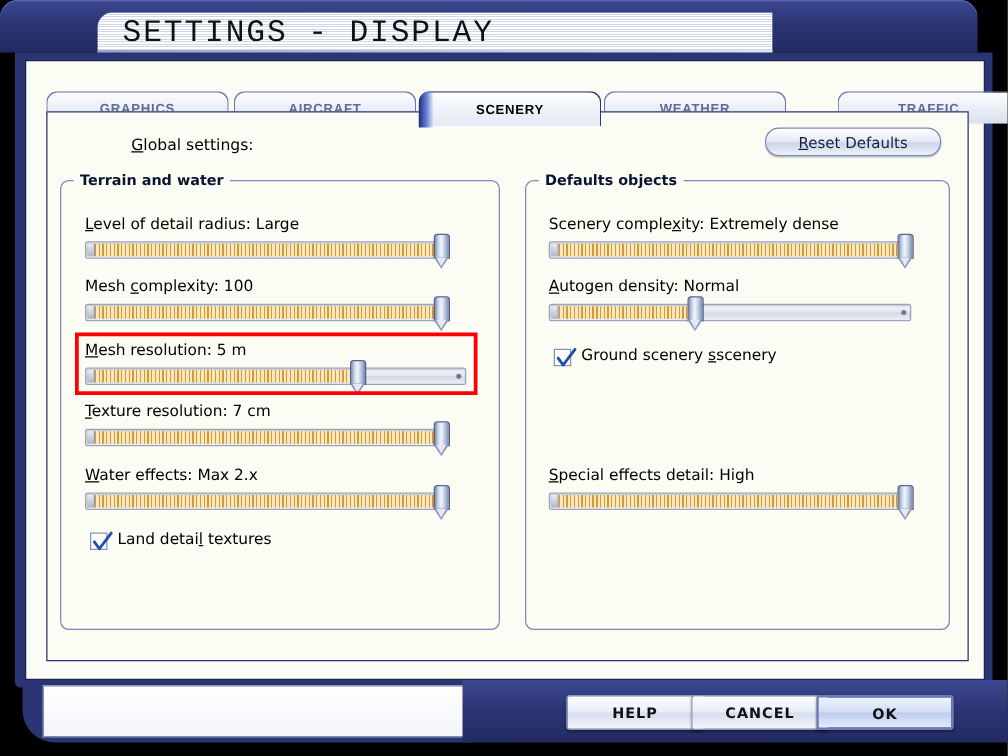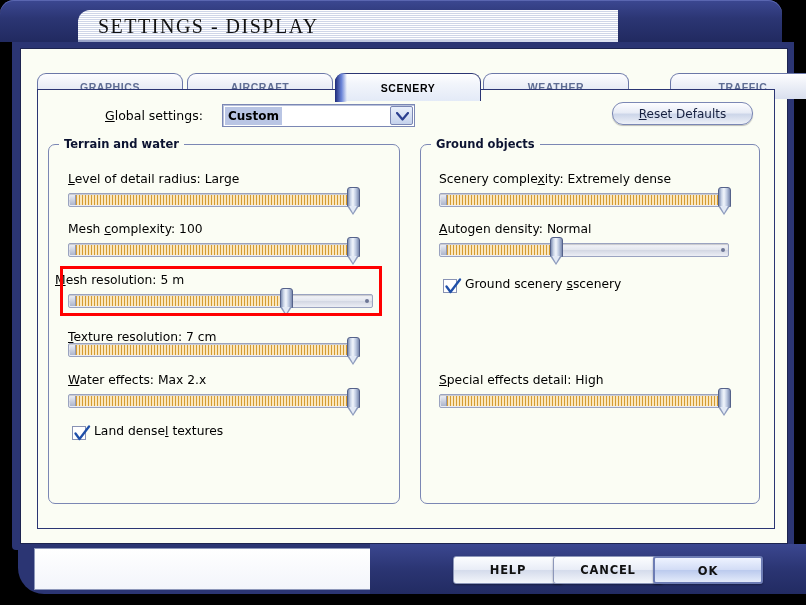--- a/index.html
+++ b/index.html
@@ -25,22 +25,22 @@
       linear-gradient(90deg,#e9edf6 0%,#f4f6fb 60%,#c9d1e6 100%);
     border-radius:12px 0 0 0;
     overflow:hidden;
   }
   #title-plate:after{
     content:"";position:absolute;left:0;right:0;bottom:0;height:3px;
     background:linear-gradient(90deg,#9aa4c8,#dfe4f2);
   }
   #title-text{
     position:absolute;left:20px;top:1px;
-    font-size:20px;letter-spacing:1.5px;color:#111;
-    font-family:Liberation Serif, serif;font-weight:400;
+    font-size:25px;letter-spacing:1.5px;color:#111;
+    font-family:Liberation Mono, monospace;font-weight:400;
     line-height:31px;
   }
 
   
   #body-navy{
     position:absolute;left:12px;top:42px;width:782px;height:508px;
     background:#2b3573;border-radius:0 0 4px 4px;
   }
   #body-white{
     position:absolute;left:8px;top:6px;width:766px;height:494px;
@@ -242,28 +242,20 @@
       </div>
 
       <div id="tab-content"></div>
     </div>
   </div>
 
   <div id="global-label">
     <u>G</u><span>lobal settings:</span>
   </div>
 
-  <div id="combo">
-    <div id="combo-value">Custom</div>
-    <div id="combo-arrow">
-      <svg width="13" height="9" viewBox="0 0 13 9">
-          <path d="M1 1 L6.5 7.5 L12 1" stroke="#2b3f8f" stroke-width="2.2" fill="none" stroke-linecap="round" stroke-linejoin="round"></path>
-        </svg>
-    </div>
-  </div>
 
   <div id="reset-btn">
     <u>R</u><span>eset Defaults</span>
   </div>
 
   <div class="groupbox" id="grp-terrain">
     <div class="group-legend">Terrain and water</div>
   </div>
 
   <div class="slider-label" style="left:68px;top:172px;">
@@ -283,35 +275,35 @@
   </div>
   <div class="slider" style="left:68px;top:243px;width:290px;">
     <div class="track-fill" style="width:279px;"></div>
     <div class="cap"></div>
     <div class="thumb" style="left:284px;">
       <div class="body"></div>
         <div class="tip"></div>
     </div>
   </div>
 
-  <div class="slider-label" style="left:55px;top:273px;">
+  <div class="slider-label" style="left:68px;top:273px;">
     <u>M</u><span>esh resolution: 5 m</span>
   </div>
   <div class="slider" style="left:68px;top:294px;width:305px;">
     <div class="track-fill" style="width:210px;"></div>
     <div class="cap"></div>
     <div class="endnub"></div>
     <div class="thumb" style="left:217px;">
       <div class="body"></div>
         <div class="tip"></div>
     </div>
   </div>
   <div id="highlight"></div>
 
-  <div class="slider-label" style="left:68px;top:330px;text-align:center;">
+  <div class="slider-label" style="left:68px;top:322px;text-align:center;">
     <u>T</u><span>exture resolution: 7 cm</span>
   </div>
   <div class="slider" style="left:68px;top:343px;width:290px;">
     <div class="track-fill" style="width:279px;"></div>
     <div class="cap"></div>
     <div class="thumb" style="left:284px;">
       <div class="body"></div>
         <div class="tip"></div>
     </div>
   </div>
@@ -328,26 +320,26 @@
     </div>
   </div>
 
   <div class="checkrow" style="left:72px;top:426px;">
     <div class="checkbox">
       <svg width="18" height="18" viewBox="0 0 18 18">
           <path d="M2.5 8.5 L6.5 14 L16 1.5" stroke="#1f4fa8" stroke-width="2.3" fill="none" stroke-linecap="round" stroke-linejoin="round"></path>
         </svg>
     </div>
     <div class="checklabel">
-      <span>Land dense</span><u>l</u><span> textures</span>
+      <span>Land detai</span><u>l</u><span> textures</span>
     </div>
   </div>
 
   <div class="groupbox" id="grp-scenery">
-    <div class="group-legend">Ground objects</div>
+    <div class="group-legend">Defaults objects</div>
   </div>
 
   <div class="slider-label" style="left:439px;top:172px;">
     <span>Scenery comple</span><u>x</u><span>ity: Extremely dense</span>
   </div>
   <div class="slider" style="left:439px;top:193px;width:290px;">
     <div class="track-fill" style="width:279px;"></div>
     <div class="cap"></div>
     <div class="thumb" style="left:284px;">
       <div class="body"></div>

